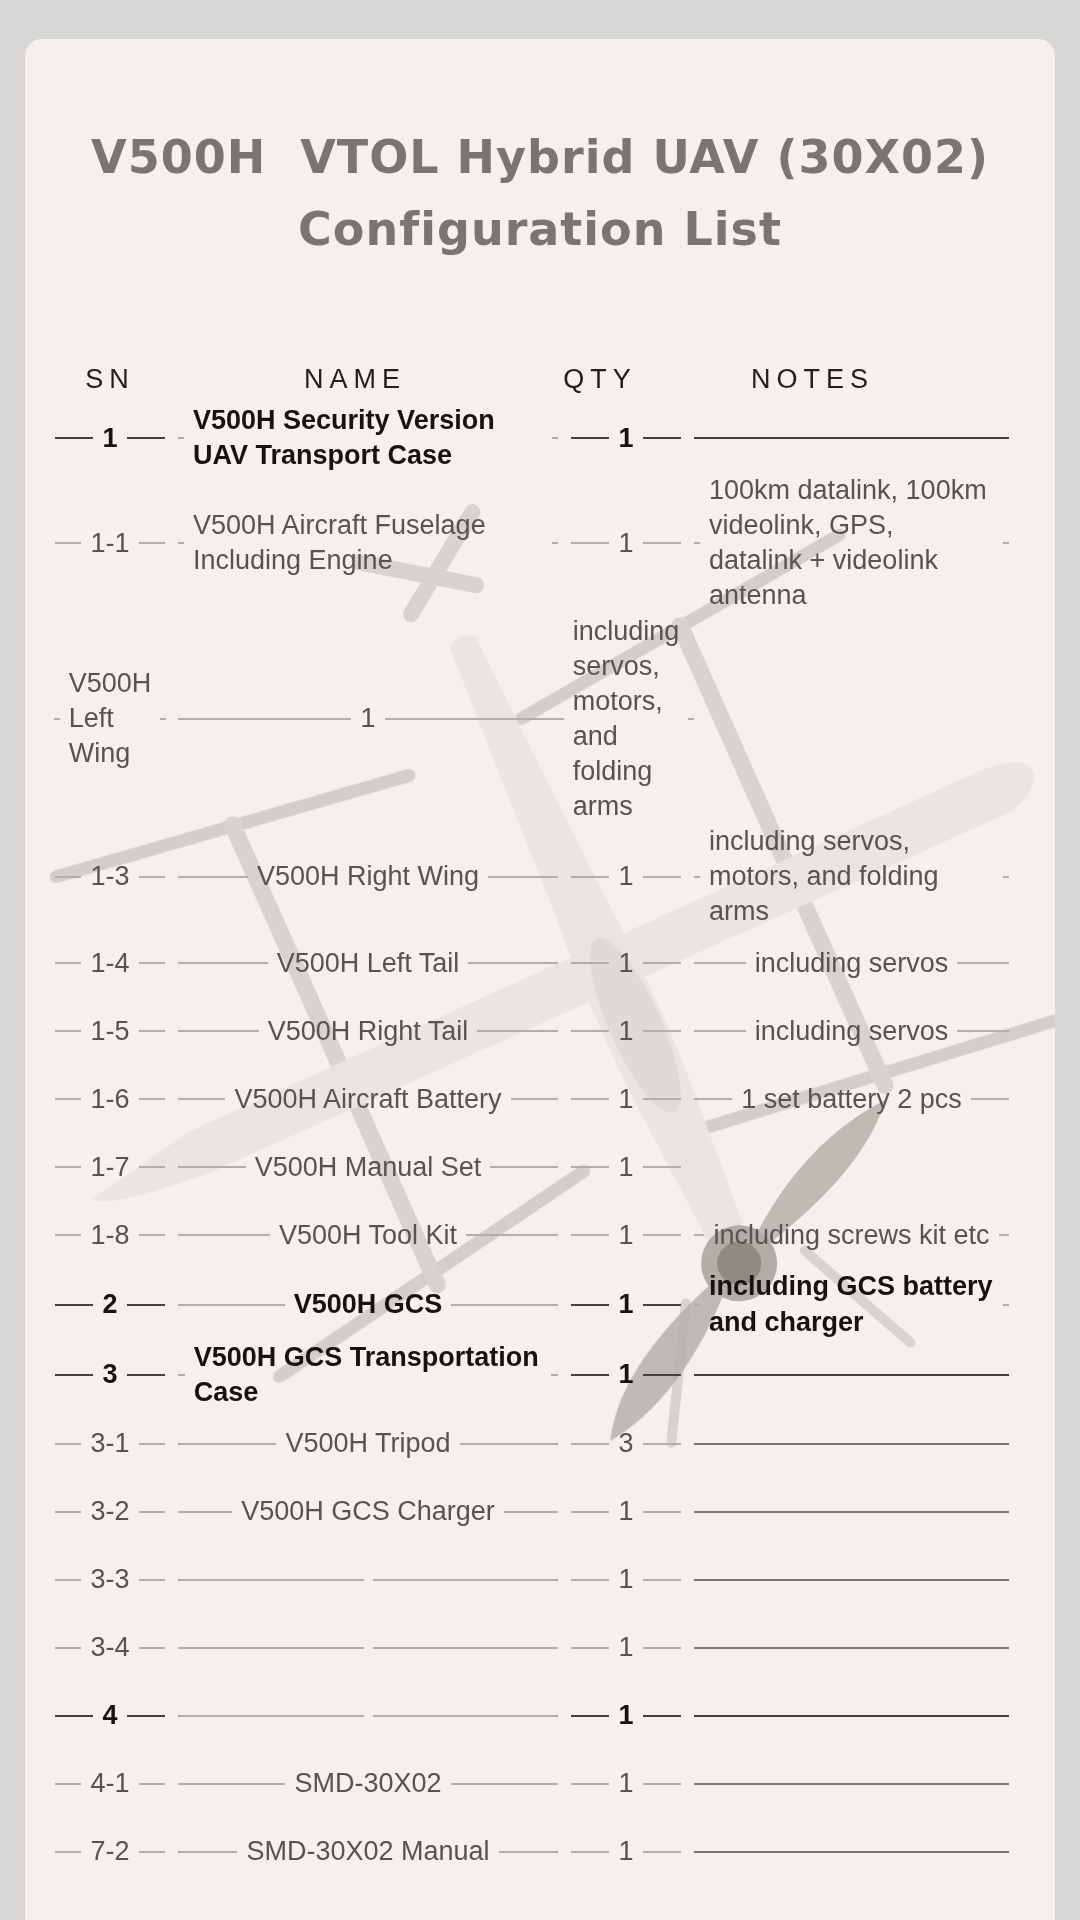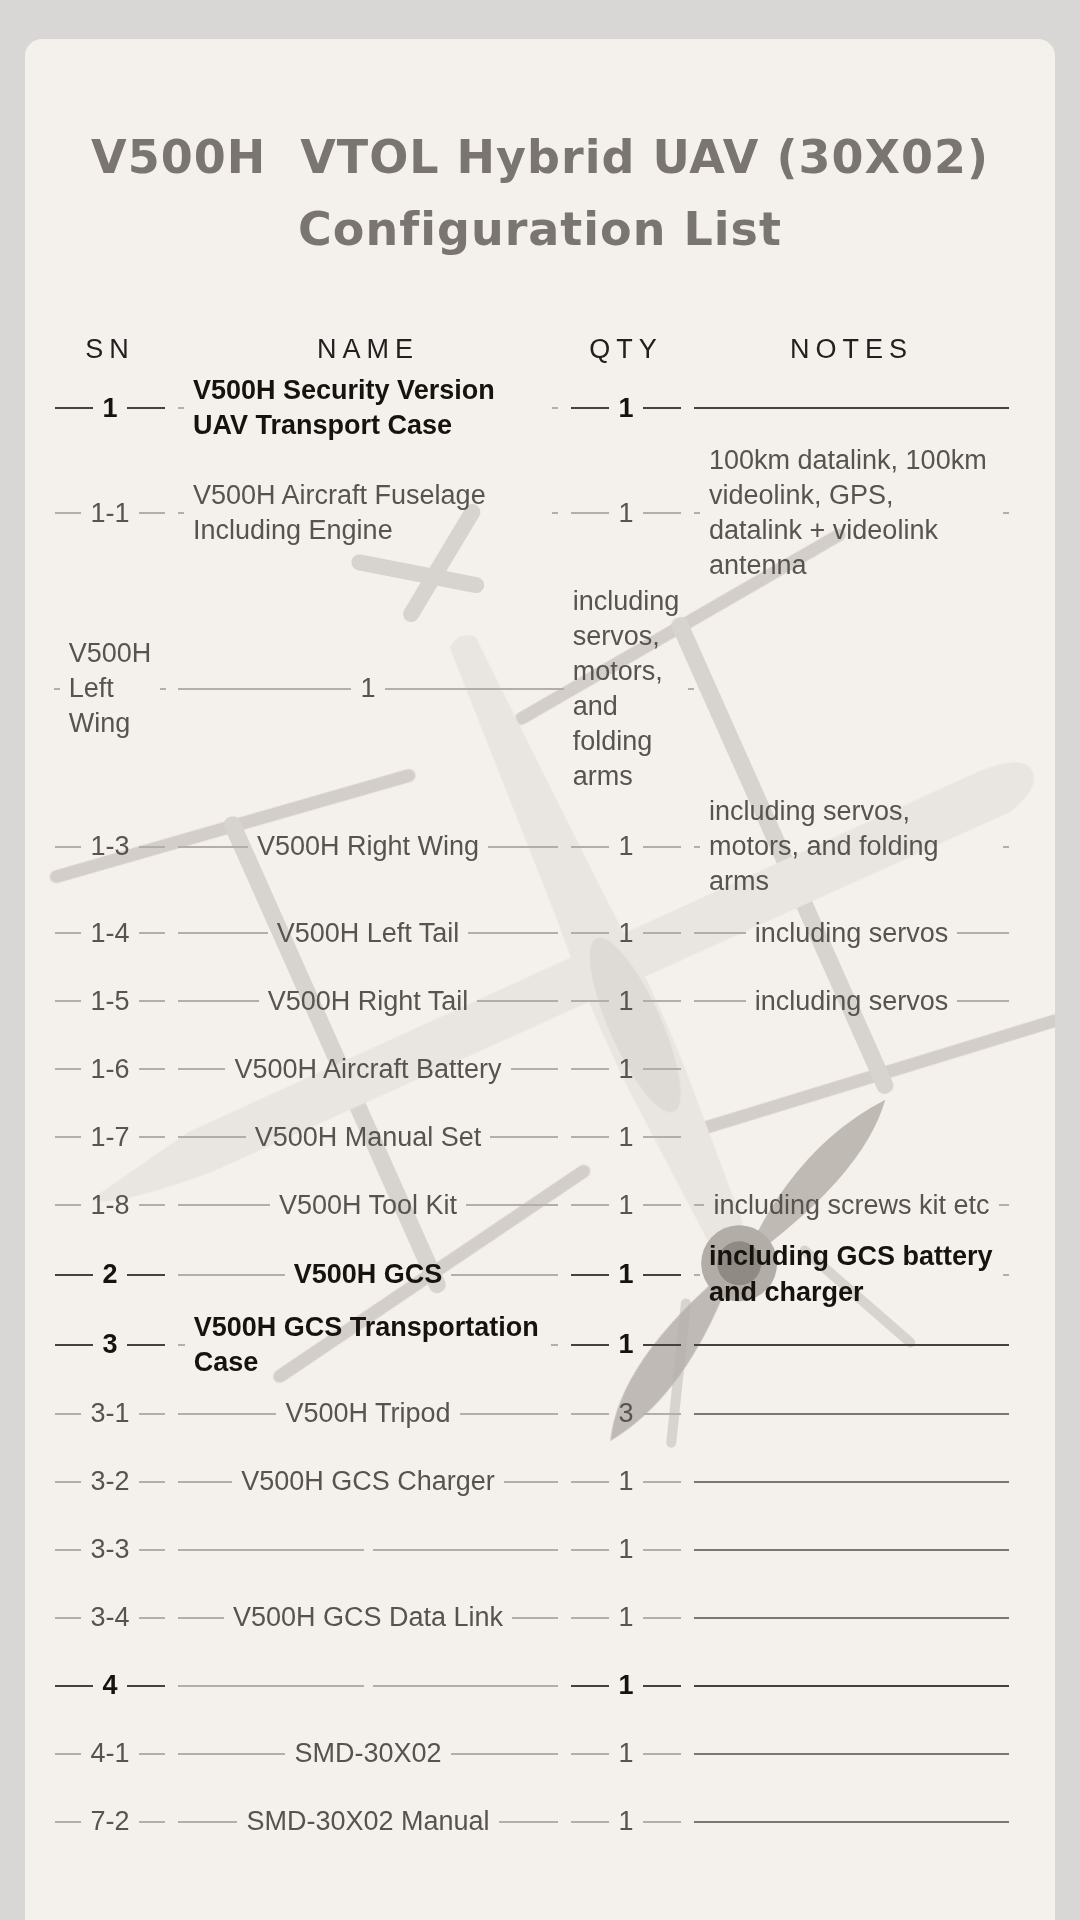--- a/index.html
+++ b/index.html
@@ -13,22 +13,22 @@
   .page{position:relative;width:1080px;height:1920px;background:var(--outer_bg);
         font-family:"Liberation Sans",sans-serif;overflow:hidden;}
   .panel{position:absolute;left:25px;top:39px;width:1030px;height:1914px;
          background:var(--panel_bg);overflow:hidden;border-radius:17px;}
   .watermark{position:absolute;left:0;top:0;width:1030px;height:1870px;z-index:0;pointer-events:none;}
   .content{position:relative;z-index:1;}
   .title{margin-top:82px;text-align:center;color:var(--title_text);
          font-family:"DejaVu Sans","Liberation Sans",sans-serif;
          font-weight:800;font-size:46px;line-height:72px;letter-spacing:1px;}
   .title .tline{display:block;white-space:pre-wrap;}
-  .thead{margin:64px 0 0 30px;display:grid;
-         grid-template-columns:110px 380px 110px 315px;column-gap:13px;height:40px;
+  .thead{margin:94px 0 0 30px;display:grid;
+         grid-template-columns:110px 380px 110px 315px;height:40px;
          align-items:center;}
   .thead .hcell{text-align:center;color:var(--header_text);font-size:27px;
                 letter-spacing:6px;font-weight:500;}
   .tbody{margin:4px 0 0 30px;display:flex;flex-direction:column;}
   .row{display:grid;grid-template-columns:110px 380px 110px 315px;column-gap:13px;
        min-height:68px;align-items:stretch;color:var(--row_text);font-size:27px;line-height:1.3;}
   .cell{display:flex;align-items:center;justify-content:center;gap:9px;min-width:0;}
   .cell .val{text-align:left;flex:0 1 auto;}
   .cell .ln{flex:1 1 8px;min-width:6px;height:2px;background:var(--line_light);}
   .cell.sn .val,.cell.qty .val{text-align:center;}
@@ -233,20 +233,25 @@
     <div class="cell name">
       <span class="ln"></span>
       <span class="val">V500H Aircraft Battery</span>
       <span class="ln"></span>
     </div>
     <div class="cell qty">
       <span class="ln"></span>
       <span class="val">1</span>
       <span class="ln"></span>
     </div>
+    <div class="cell notes">
+      <span class="ln"></span>
+      <span class="val">1 set battery 2 pcs</span>
+      <span class="ln"></span>
+    </div>
   </div>
 
   <div class="row">
     <div class="cell sn">
       <span class="ln"></span>
       <span class="val">1-7</span>
       <span class="ln"></span>
     </div>
     <div class="cell name">
       <span class="ln"></span>
@@ -398,21 +403,20 @@
   </div>
 
   <div class="row">
     <div class="cell sn">
       <span class="ln"></span>
       <span class="val">3-4</span>
       <span class="ln"></span>
     </div>
     <div class="cell name">
       <span class="ln"></span>
-      <span class="val">V500H GCS Data Link</span>
       <span class="ln"></span>
     </div>
     <div class="cell qty">
       <span class="ln"></span>
       <span class="val">1</span>
       <span class="ln"></span>
     </div>
     <div class="cell notes empty">
       <span class="ln"></span>
 

